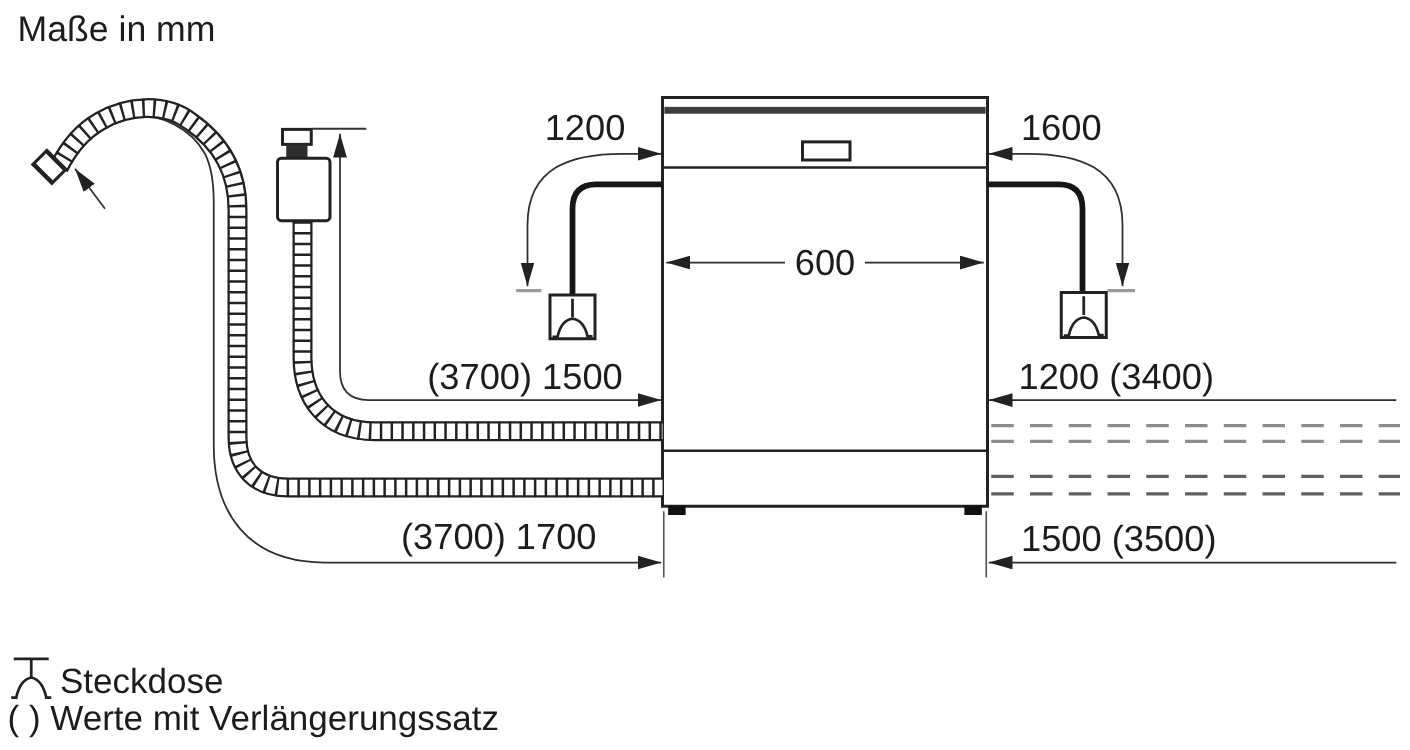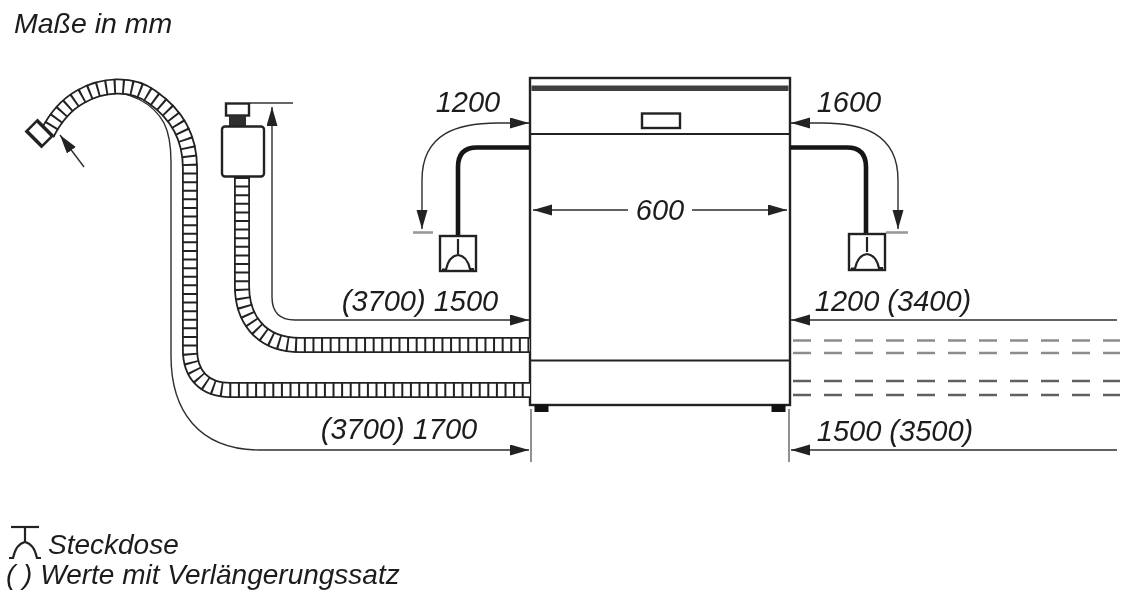--- a/index.html
+++ b/index.html
@@ -1,17 +1,17 @@
 <!DOCTYPE html>
 <html><head>
 <meta charset="utf-8">
 <style>
   html,body{margin:0;padding:0;background:#ffffff;}
   .stage{position:relative;width:1128px;height:600px;background:#fff;overflow:hidden;
-         font-family:"Liberation Sans", sans-serif;font-style:italic;}
+         font-family:"Liberation Sans", sans-serif;}
   svg{display:block;}
   svg text{font-family:"Liberation Sans", sans-serif;fill:#1c1c1c;}
   .thin{fill:none;stroke:#2e2e2e;stroke-width:1.4;}
   .outline{fill:#fff;stroke:#222;stroke-width:2.4;}
   .hose-outer{fill:none;stroke:#222;stroke-width:16;}
   .hose-inner{fill:none;stroke:#fff;stroke-width:12.4;}
   .hose-ribs{fill:none;stroke:#222;stroke-width:15.4;stroke-dasharray:2 6.6;}
   .cord{fill:none;stroke:#161616;stroke-width:4.6;}
   .sym{fill:none;stroke:#222;stroke-width:2.2;}
 </style>

